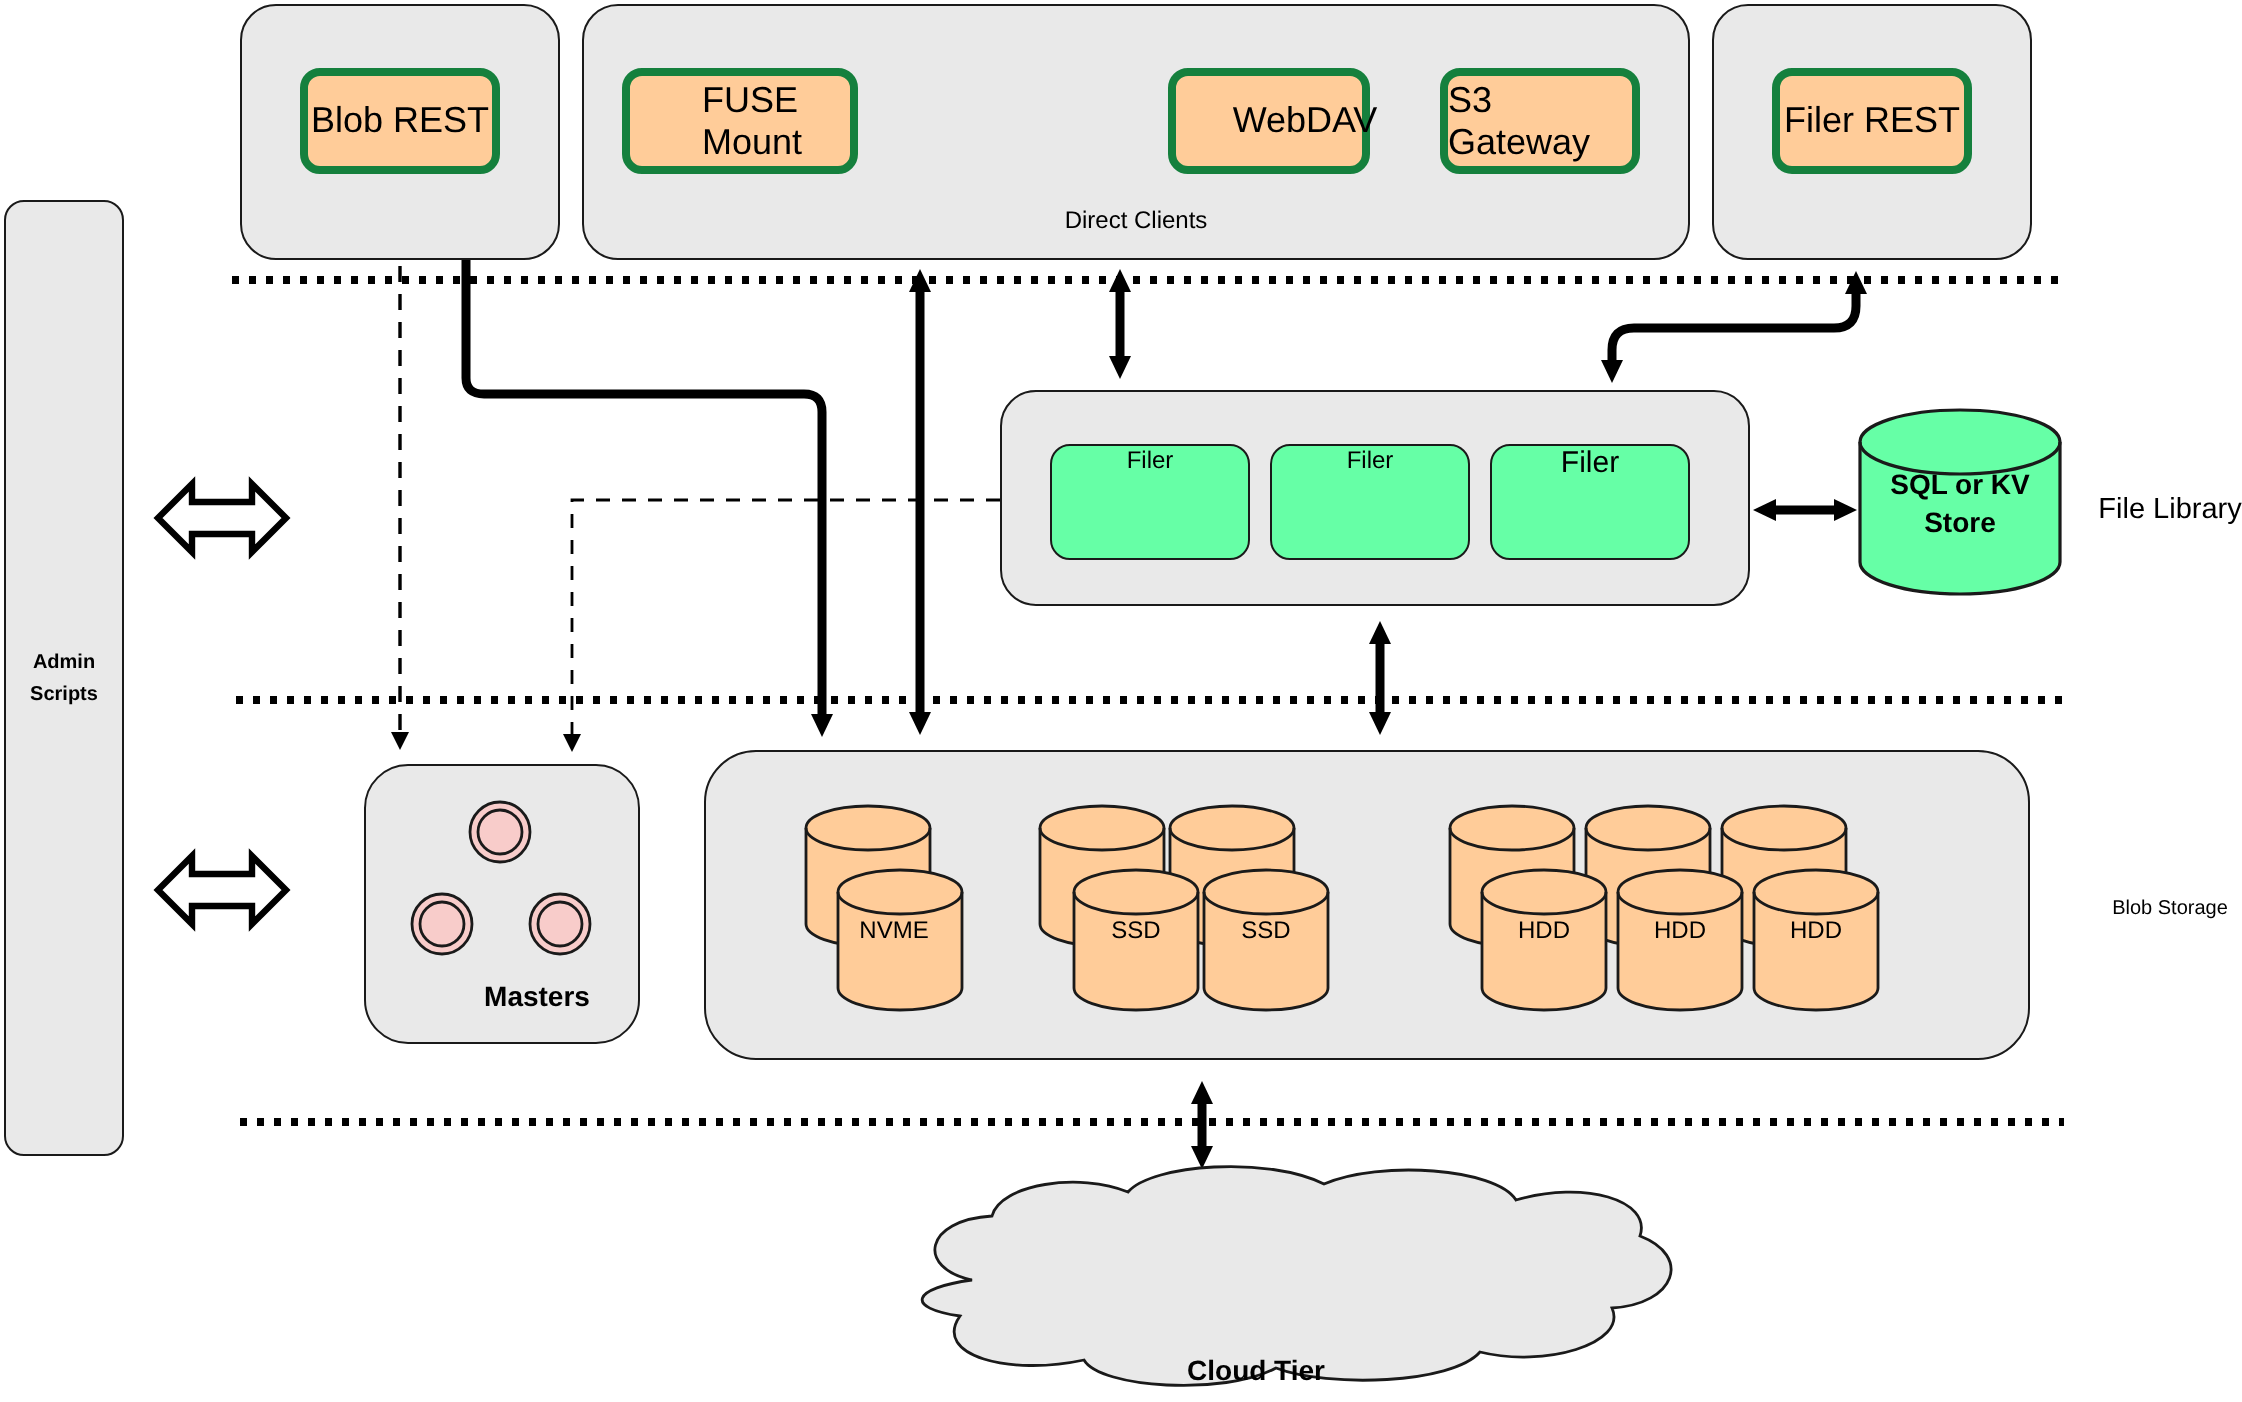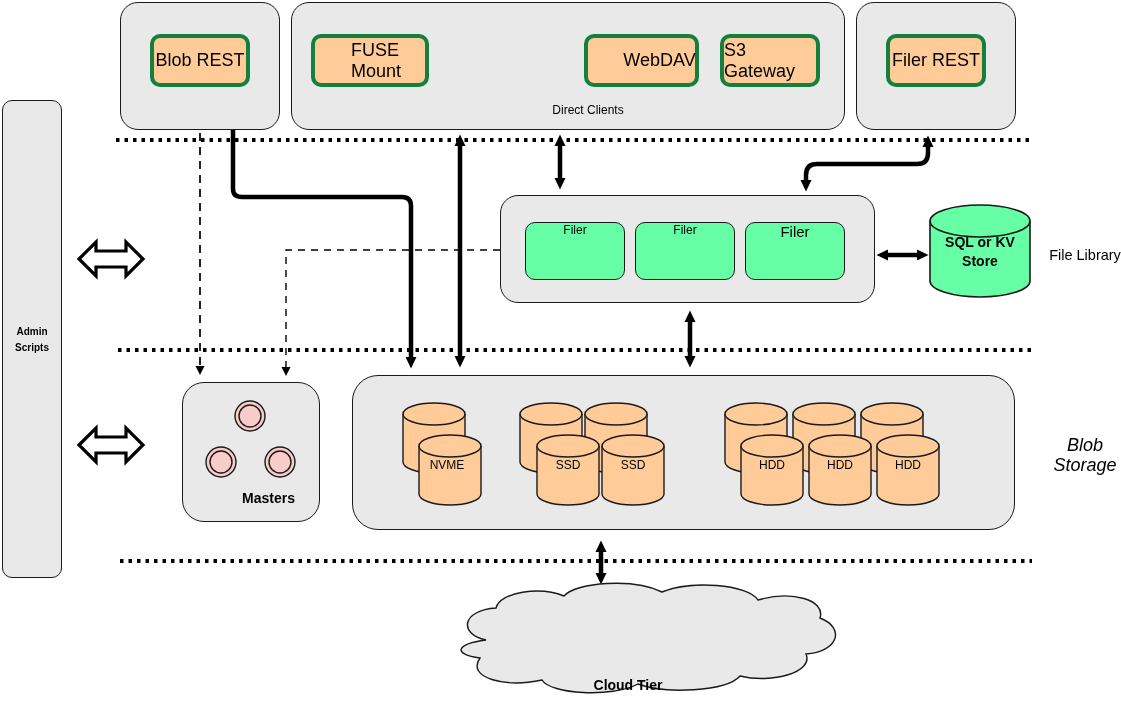--- a/index.html
+++ b/index.html
@@ -29,21 +29,21 @@
   <div class="abs gbox" style="left:500px;top:195px;width:375px;height:108px;"></div>
   <div class="abs gbox" style="left:182px;top:382px;width:138px;height:140px;border-radius:22px;"></div>
   <div class="abs gbox" style="left:352px;top:375px;width:663px;height:155px;border-radius:26px;"></div>
 
   <div class="abs obox" style="left:150px;top:34px;width:100px;height:53px;">
     <span>Blob REST</span>
   </div>
   <div class="abs obox" style="left:311px;top:34px;width:118px;height:53px;padding-left:36px;">
     <span>FUSE Mount</span>
   </div>
-  <div class="abs obox" style="left:584px;top:34px;width:115px;height:53px;padding-left:36px;">
+  <div class="abs obox" style="left:584px;top:34px;width:101px;height:53px;padding-left:36px;">
     <span>WebDAV</span>
   </div>
   <div class="abs obox" style="left:720px;top:34px;width:100px;height:53px;">
     <span>S3 Gateway</span>
   </div>
   <div class="abs obox" style="left:886px;top:34px;width:100px;height:53px;">
     <span>Filer REST</span>
   </div>
 
   <div class="abs greenbox" style="left:525px;top:222px;width:100px;height:58px;">
@@ -124,37 +124,37 @@
              C 690 580 748 584 758 600
              C 792 590 826 600 820 618
              C 846 628 838 652 806 654
              C 814 672 772 684 740 676
              C 726 692 664 694 638 684
              C 612 698 550 694 542 680
              C 505 688 466 678 480 658
              C 452 654 456 644 486 640 Z" fill="#E9E9E9" stroke="#1a1a1a" stroke-width="1.4"></path>
   </svg>
 
-  <div class="abs lbl toplbl" style="left:291px;top:100px;width:554px;height:20px;font-size:12px;margin-left:20px;">
+  <div class="abs lbl toplbl" style="left:291px;top:100px;width:554px;height:20px;font-size:12px;">
     <span>Direct Clients</span>
   </div>
 
   <div class="abs lbl toplbl bold" style="left:6px;top:318px;width:52px;height:44px;font-size:10px;line-height:16px;">
     <span>Admin Scripts</span>
   </div>
 
   <div class="abs lbl toplbl bold" style="left:935px;top:231px;width:90px;height:42px;font-size:14px;line-height:19px;">
     <span>SQL or KV Store</span>
   </div>
 
   <div class="abs lbl toplbl" style="left:1048px;top:233px;width:74px;height:44px;font-size:14.5px;line-height:20px;">
     <span>File Library</span>
   </div>
 
-  <div class="abs lbl toplbl" style="left:1048px;top:433px;width:74px;height:44px;font-size:18px;line-height:20px;font-style:italic;">
+  <div class="abs lbl toplbl" style="left:1048px;top:433px;width:74px;height:44px;font-size:10px;line-height:20px;">
     <span>Blob Storage</span>
   </div>
 
   <div class="abs lbl toplbl bold" style="left:182px;top:488px;width:138px;height:20px;font-size:14px;padding-left:35px;">
     <span>Masters</span>
   </div>
 
   <div class="abs lbl toplbl" style="left:419px;top:456px;width:56px;height:18px;font-size:12px;">
     <span>NVME</span>
   </div>

